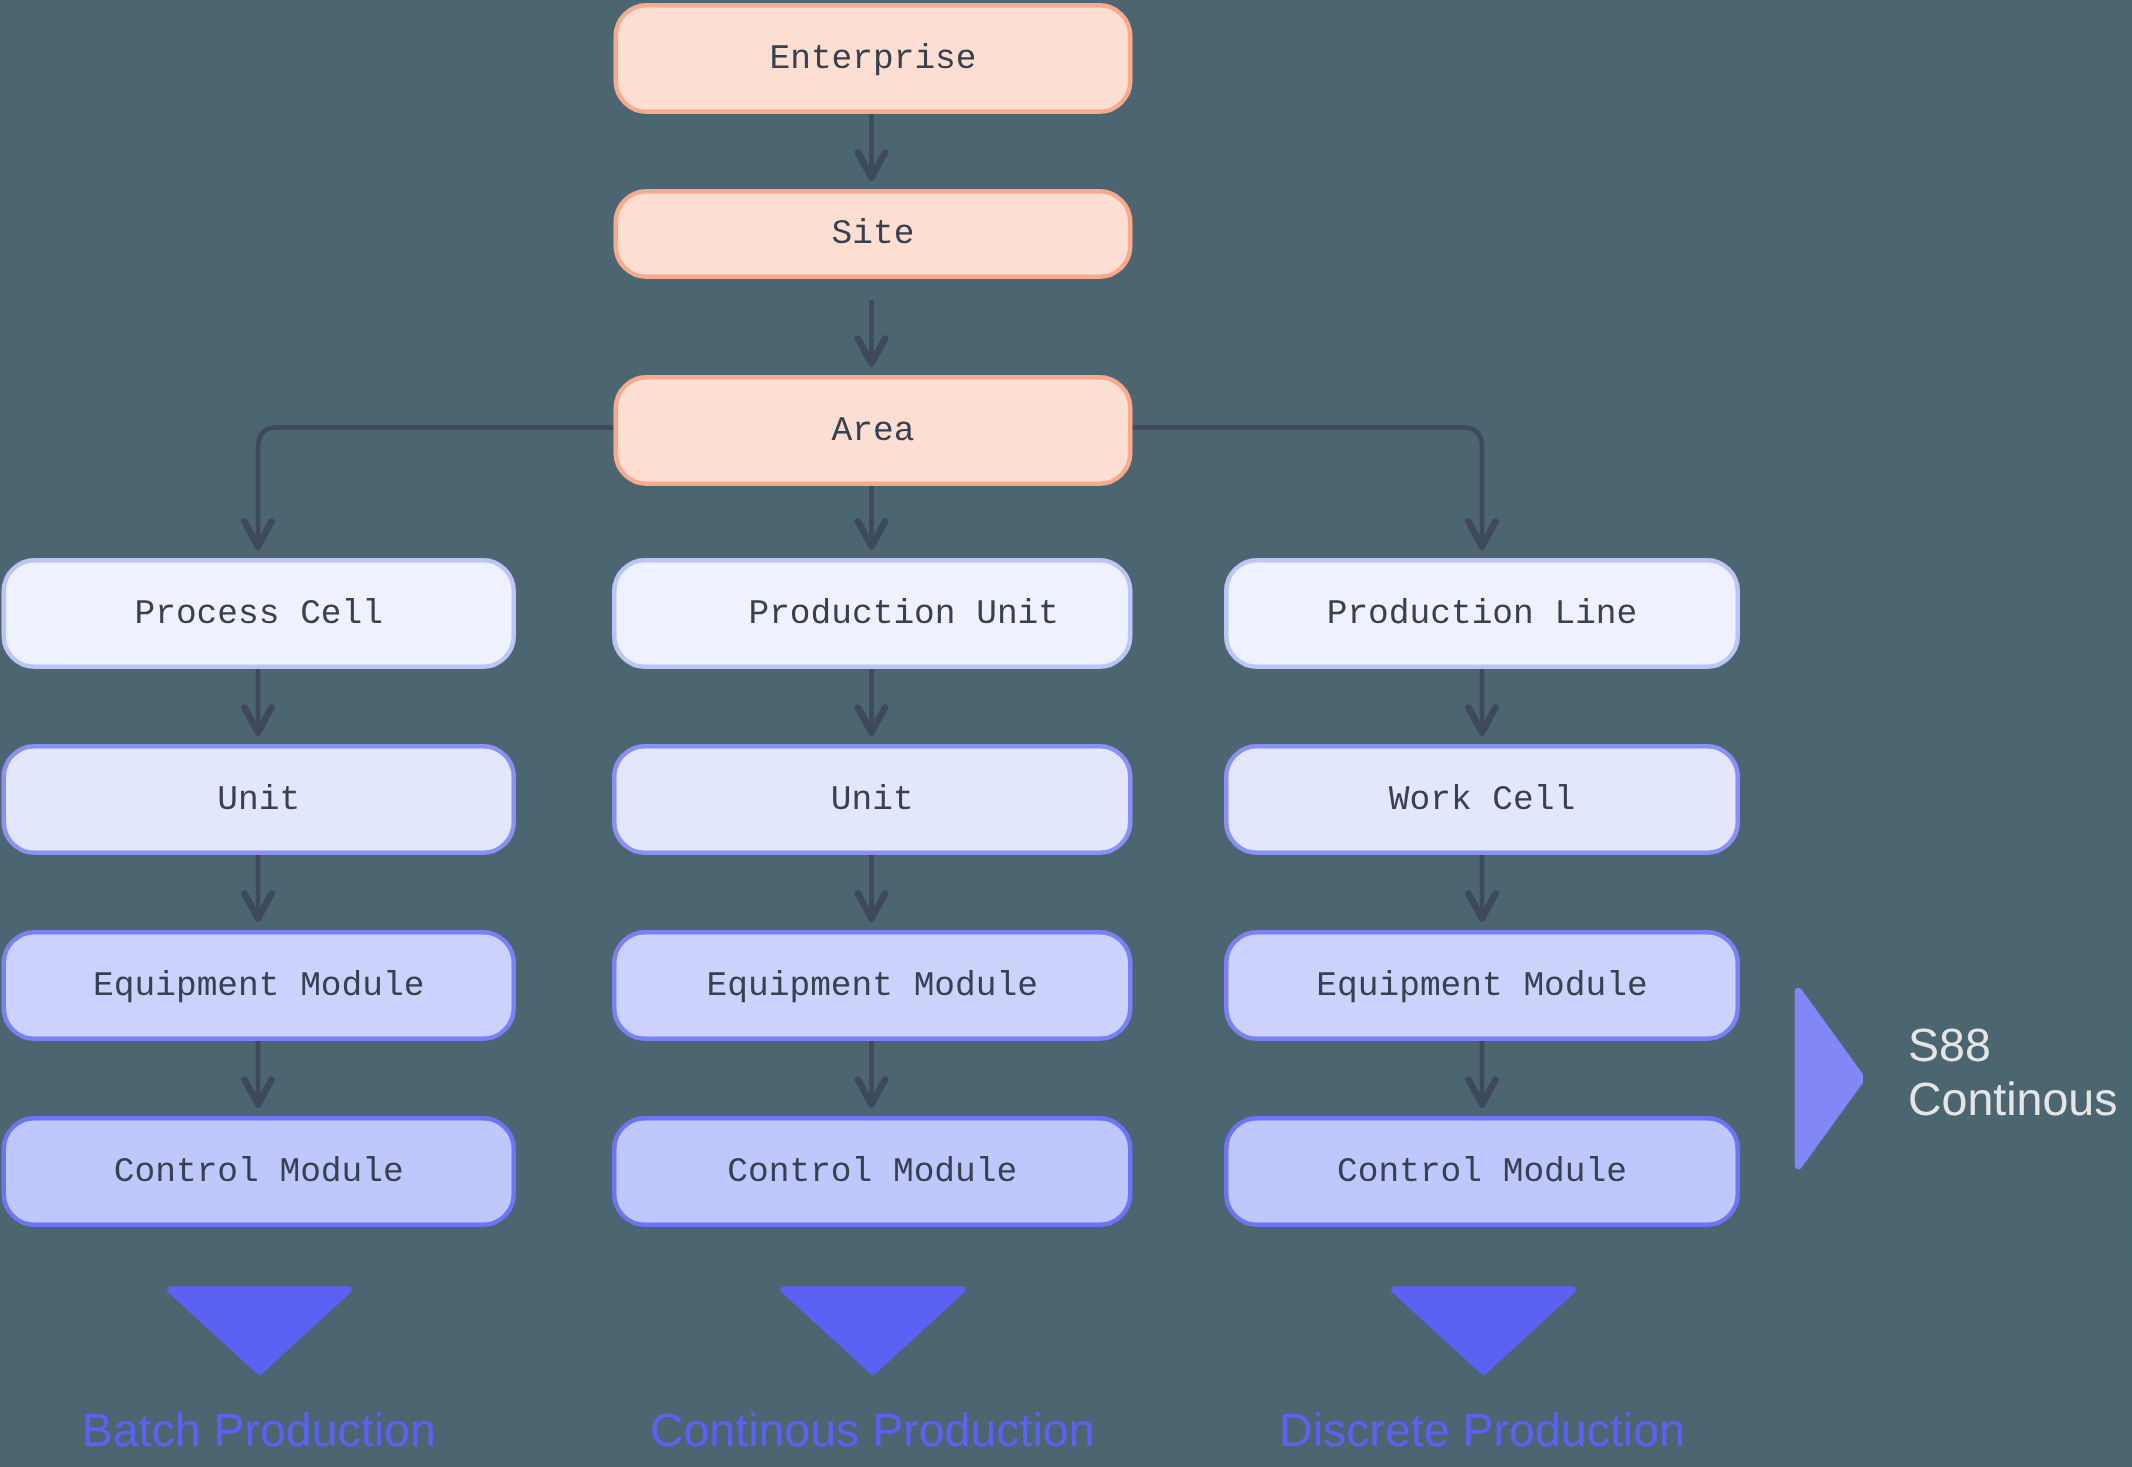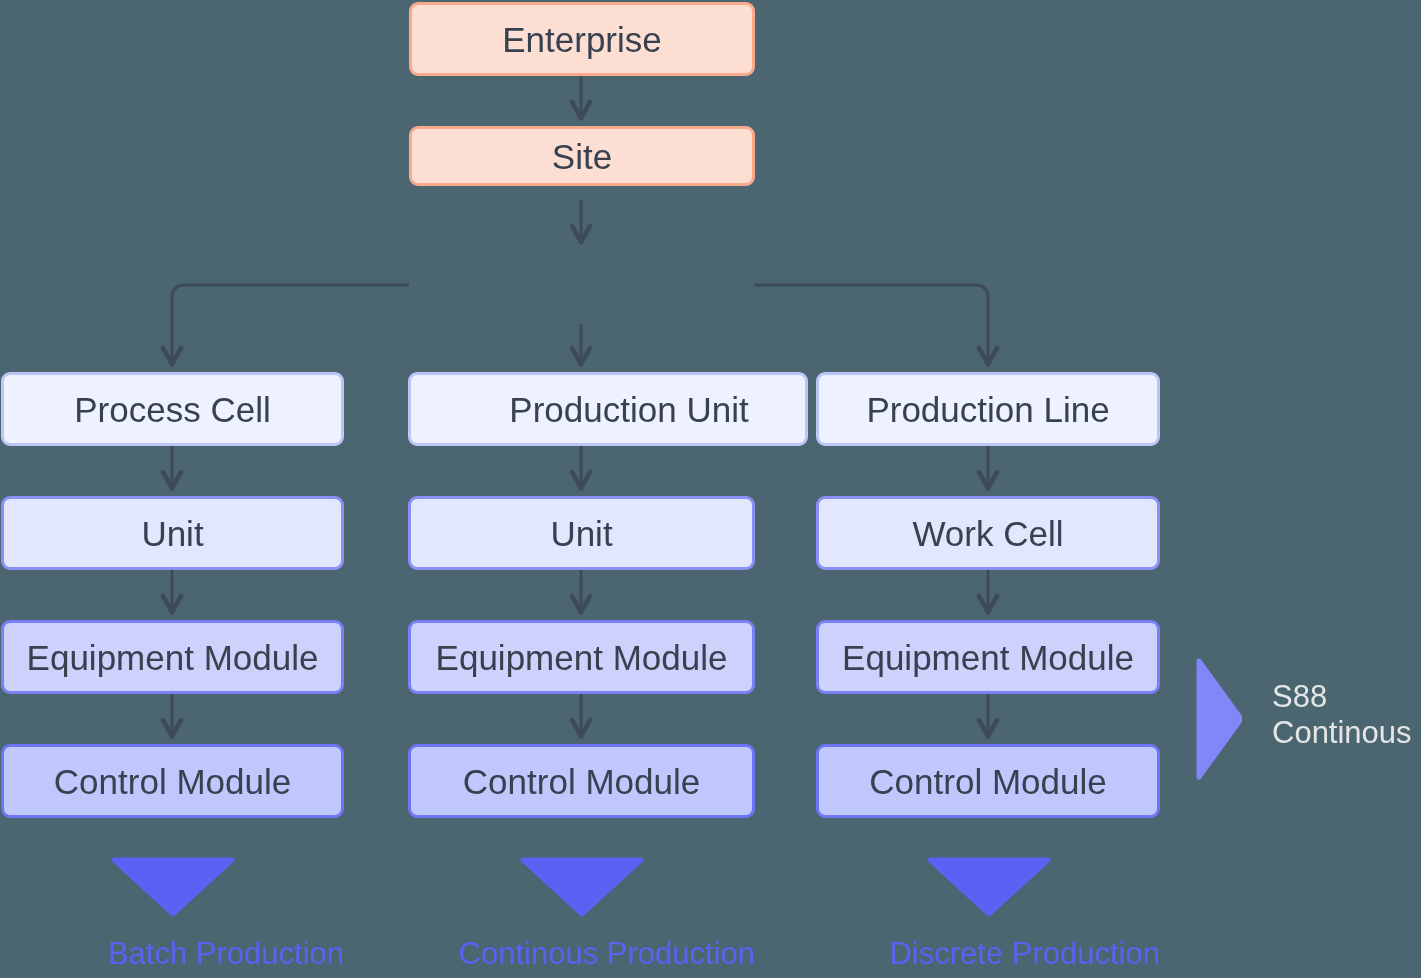--- a/index.html
+++ b/index.html
@@ -9,26 +9,27 @@
     font-family:"Liberation Sans","DejaVu Sans",sans-serif;
     overflow:hidden;
   }
   #stage{position:relative;width:1421px;height:978px;}
 
   
   .node{
     position:absolute;
     box-sizing:border-box;
     display:flex;align-items:center;justify-content:center;
-    border-radius:9px;
+    border-radius:22px;
     border-style:solid;
     color:#37414f;
-    font-size:35px;
+    font-size:23px;
     line-height:1;
     white-space:nowrap;
+    font-family:Liberation Mono, monospace;
   }
   .node.lvl-top{            
     background:#fcded2;
     border-color:#f9a98c;
     border-width:3px;
   }
   .node.lvl-a{              
     background:#eef2fe;
     border-color:#bcc4f8;
     border-width:3px;
@@ -60,21 +61,21 @@
   }
 
   
   .down-tri{position:absolute;width:124px;height:60px;}
   .caption{
     position:absolute;
     color:#5b61f2;
     font-size:31px;
     line-height:36px;
     white-space:nowrap;
-    text-align:right;
+    text-align:center;
   }
 </style>
 </head>
 <body>
 
 <div id="stage">
 
   <svg id="wires" viewBox="0 0 1421 978" xmlns="http://www.w3.org/2000/svg">
     <defs>
       <marker id="ah" markerWidth="10" markerHeight="10" refX="6.4" refY="4" orient="auto" markerUnits="strokeWidth">
@@ -104,23 +105,24 @@
       <path d="M988,446 L988,488"></path>
       <path d="M988,570 L988,612"></path>
       <path d="M988,694 L988,736"></path>
     </g>
   </svg>
 
   <div class="node lvl-top" style="left:409px;top:2px;width:346px;height:74px;">Enterprise</div>
 
   <div class="node lvl-top" style="left:409px;top:126px;width:346px;height:60px;">Site</div>
 
+  <div class="node lvl-top" style="left:409px;top:250px;width:346px;height:74px;">Area</div>
 
   <div class="node lvl-a" style="left:1px;top:372px;width:343px;height:74px;">Process Cell</div>
-  <div class="node lvl-a" style="left:408px;top:372px;width:400px;height:74px;padding-left:42px;">Production Unit</div>
+  <div class="node lvl-a" style="left:408px;top:372px;width:347px;height:74px;padding-left:42px;">Production Unit</div>
   <div class="node lvl-a" style="left:816px;top:372px;width:344px;height:74px;">Production Line</div>
 
   <div class="node lvl-b" style="left:1px;top:496px;width:343px;height:74px;">Unit</div>
   <div class="node lvl-b" style="left:408px;top:496px;width:347px;height:74px;">Unit</div>
   <div class="node lvl-b" style="left:816px;top:496px;width:344px;height:74px;">Work Cell</div>
 
   <div class="node lvl-c" style="left:1px;top:620px;width:343px;height:74px;">Equipment Module</div>
   <div class="node lvl-c" style="left:408px;top:620px;width:347px;height:74px;">Equipment Module</div>
   <div class="node lvl-c" style="left:816px;top:620px;width:344px;height:74px;">Equipment Module</div>
 

